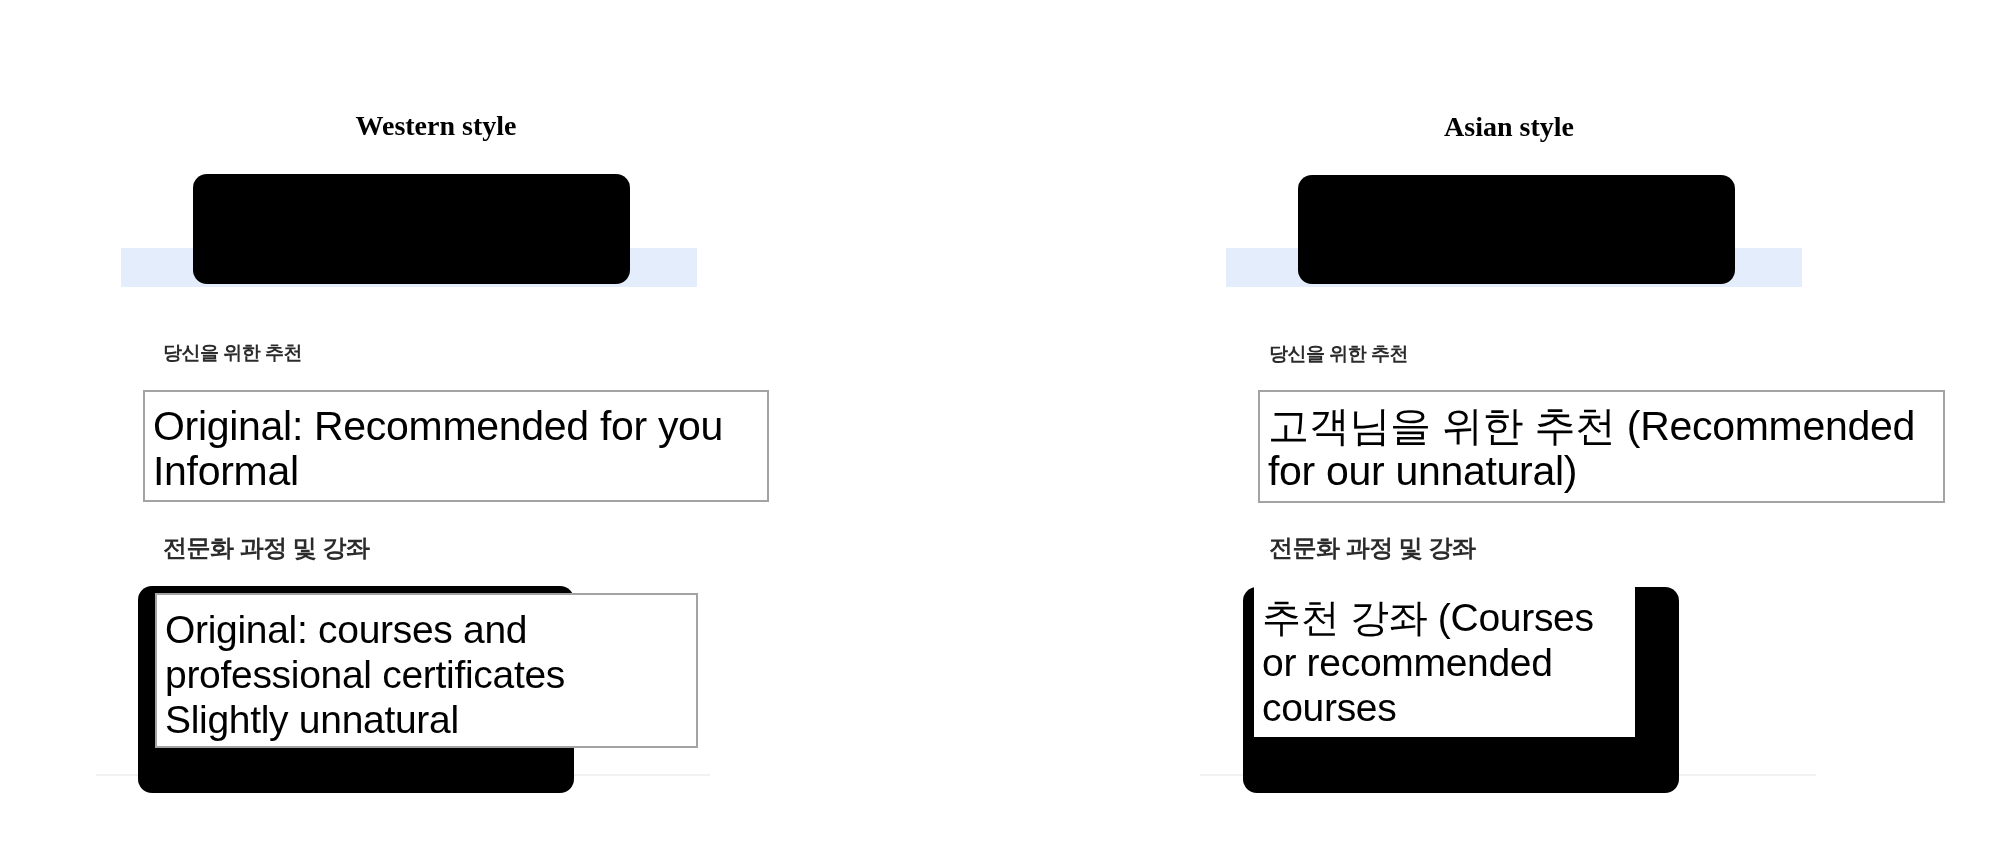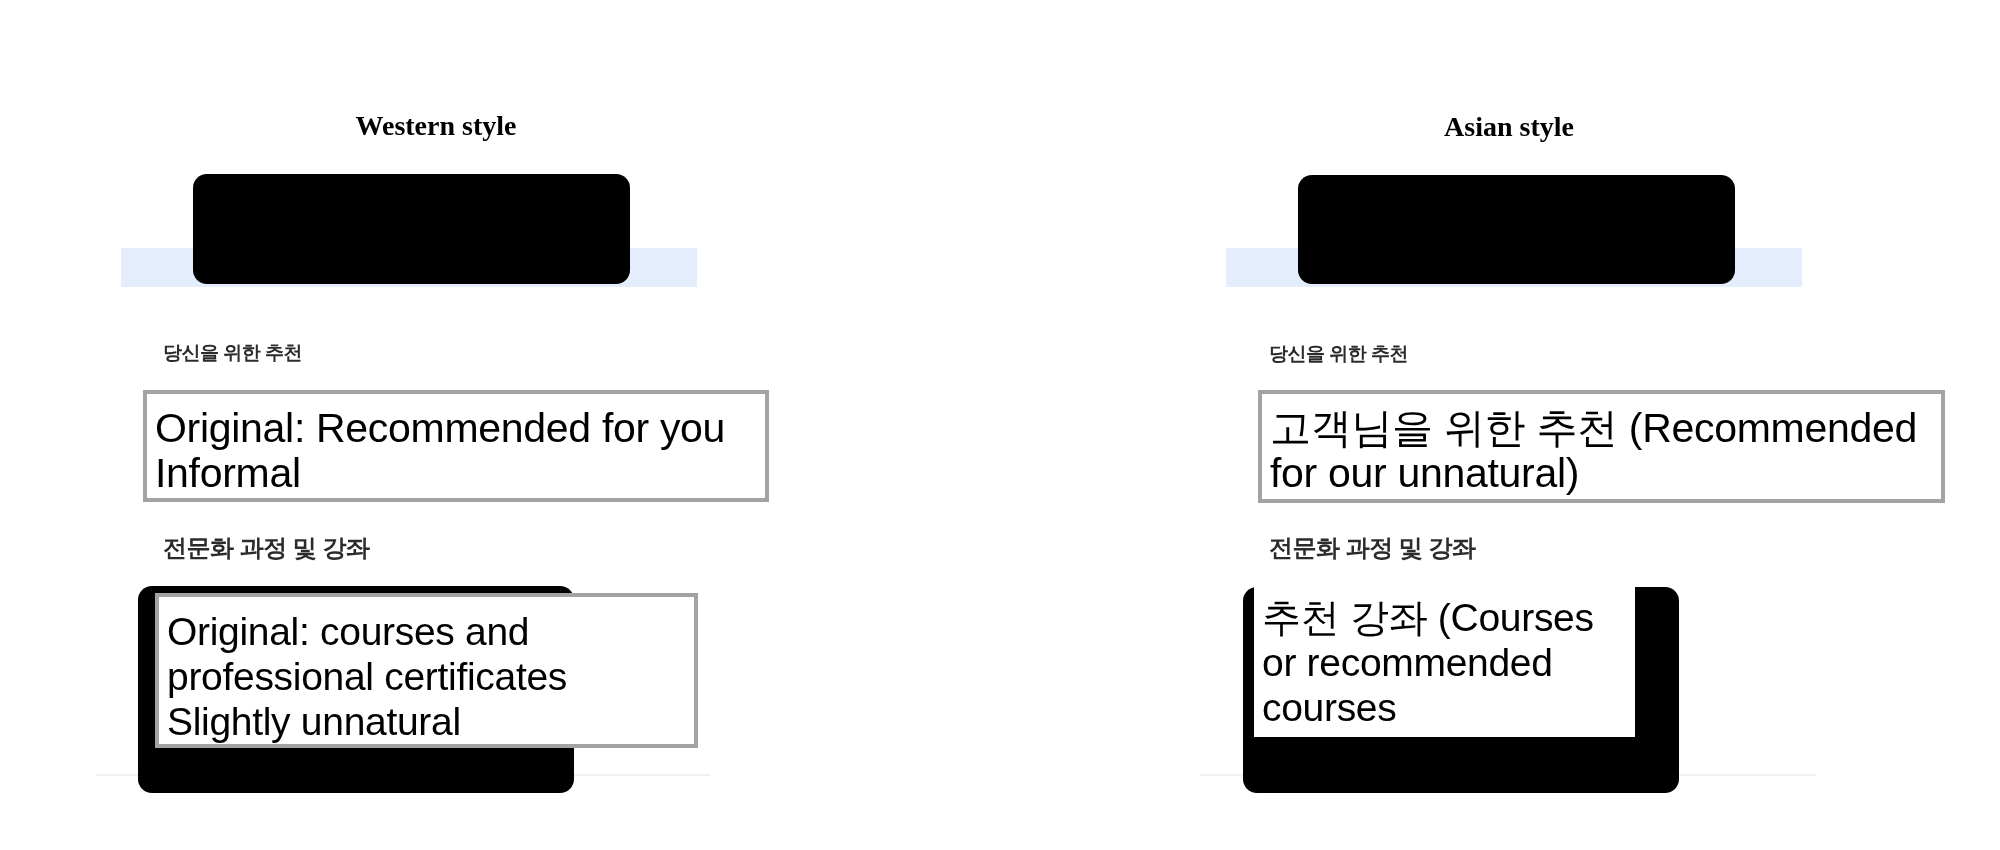--- a/index.html
+++ b/index.html
@@ -3,21 +3,21 @@
 <meta charset="utf-8">
 <style>
   html, body { margin: 0; padding: 0; background: #ffffff; }
   body { width: 2000px; height: 850px; position: relative; overflow: hidden; font-family: "Liberation Sans", sans-serif; }
   .abs { position: absolute; }
   .col-title { font-family: "Liberation Serif", serif; font-weight: bold; font-size: 28px; color: #000; white-space: nowrap; line-height: 1; text-align: center; width: 400px; }
   .blue-strip { background: #e3edfb; }
   .redact { background: #000; border-radius: 14px; }
   .heading { font-size: 19px; font-weight: bold; color: #2b2b2b; white-space: nowrap; line-height: 1; letter-spacing: -0.5px; }
   .subheading { font-size: 24px; font-weight: bold; color: #2b2b2b; white-space: nowrap; line-height: 1; letter-spacing: -0.5px; }
-  .note { background: #fff; border: 4px solid #a3a3a3; box-sizing: border-box; color: #000; font-size: 41px; line-height: 45px; padding: 8px 6px 0 8px; letter-spacing: -0.3px; }
+  .note { background: #fff; border: 2px solid #a3a3a3; box-sizing: border-box; color: #000; font-size: 41px; line-height: 45px; padding: 8px 6px 0 8px; letter-spacing: -0.3px; }
   .note.small { font-size: 39px; line-height: 45px; padding: 12px 6px 0 8px; }
   .note.noborder { border: none; }
   .faint-line { height: 2px; background: #f1f1f1; }
 </style>
 </head>
 <body>
 
 <div class="abs" style="left:0;top:0;width:1000px;height:850px;padding-left:46px;">
   <div class="abs col-title" style="left:236px;top:112px;">Western style</div>
 

